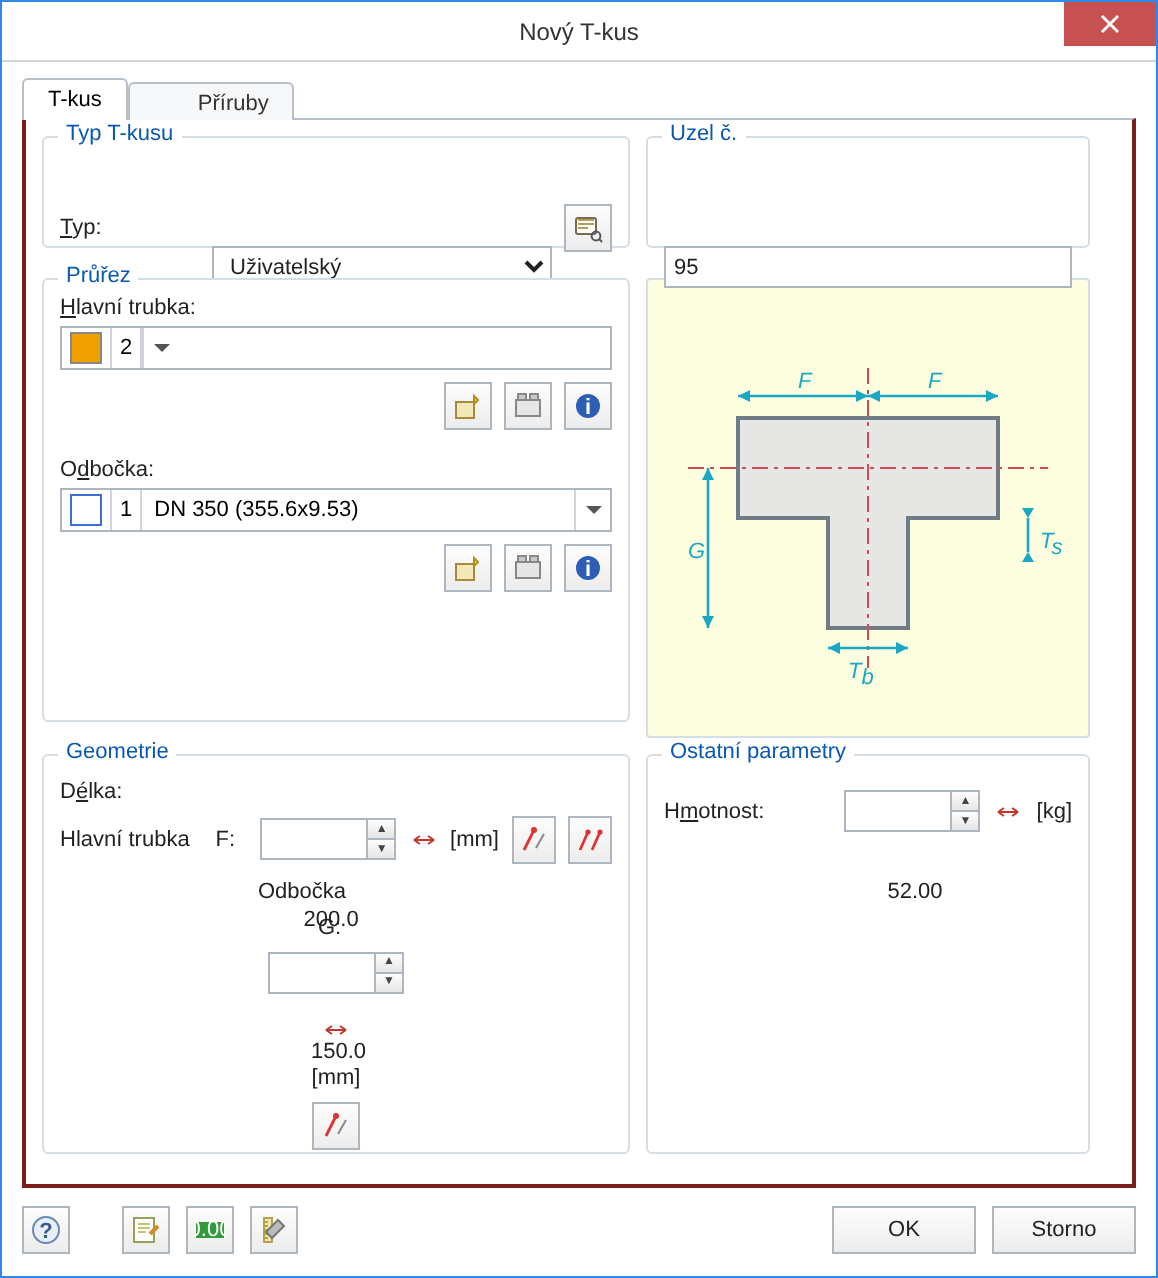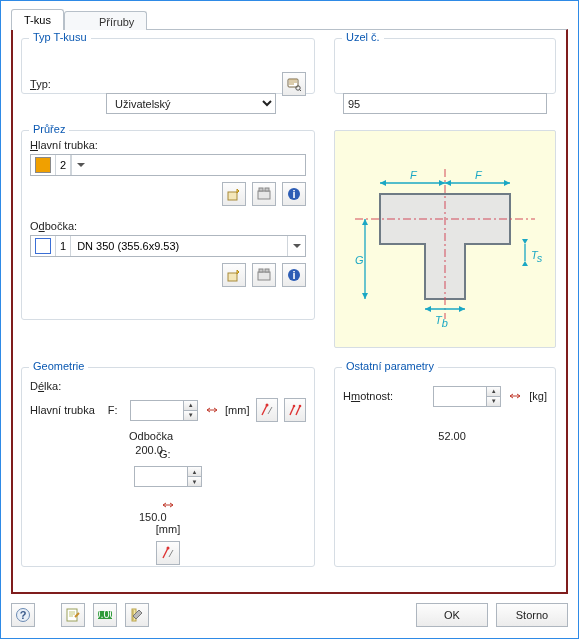--- a/index.html
+++ b/index.html
@@ -6,53 +6,61 @@
 body { margin: 0; background: #fff; }
 .window { width: 579px; height: 639px; border: 1px solid #2e8ae6; background: #fff; display: flex; flex-direction: column; }
 .titlebar { height: 30px; background: #fff; display: flex; align-items: center; justify-content: center; position: relative; border-bottom: 1px solid #d0d5da; }
 .titlebar .title { color: #333; font-size: 12px; }
 .titlebar .close { position: absolute; right: 0; top: 0; width: 46px; height: 22px; background: #c75050; color: #fff; display: flex; align-items: center; justify-content: center; font-size: 13px; cursor: pointer; }
 .body { flex: 1; padding: 8px 10px 6px 10px; display: flex; flex-direction: column; }
 .tabs { display: flex; gap: 0; }
 .tab { padding: 4px 12px 4px 12px; border: 1px solid #b7c0c9; border-bottom: none; background: #fff; border-top-left-radius: 3px; border-top-right-radius: 3px; cursor: pointer; position: relative; }
 .tab.active { background: #fff; z-index: 2; }
 .tab.inactive { background: #f6f8fa; color: #333; margin-top: 2px; padding-bottom: 2px; padding-left: 34px; }
-.tabpanel { border: 2px solid #7f1d1d; border-top: 1px solid #b7c0c9; margin-top: -1px; flex: 1; padding: 8px 23px 8px 8px; display: grid; grid-template-columns: 294px 1fr; grid-template-rows: auto auto auto; gap: 19px; background: #fff; }
+.tabpanel { border: 2px solid #7f1d1d; border-top: 1px solid #b7c0c9; margin-top: -1px; flex: 1; padding: 8px 23px 8px 8px; display: grid; grid-template-columns: 294px 1fr; grid-template-rows: auto auto auto; gap: 8px; background: #fff; }
 .group { border: 1px solid #d6dde4; border-radius: 3px; padding: 8px 8px 8px 8px; position: relative; background: #fff; }
 .group > .legend { position: absolute; top: -8px; left: 7px; background: #fff; padding: 0 4px; color: #0a58b2; font-size: 11px; }
 .row { display: flex; align-items: center; gap: 6px; }
 .lbl { color: #222; }
 .mn { text-decoration: underline; text-decoration-color: #222; }
 select, input[type=text] { border: 1px solid #aeb6bf; background: #fff; height: 21px; padding: 1px 4px; color: #222; margin-top: 40px; }
 select { appearance: auto; }
 .readonly { background: #f3f4f6; color: #333; }
 .iconbtn { width: 24px; height: 24px; border: 1px solid #aeb6bf; background: linear-gradient(#fdfdfd,#ececec); display: inline-flex; align-items: center; justify-content: center; cursor: pointer; overflow: hidden; }
 .iconrow { display: flex; gap: 6px; justify-content: flex-end; margin-top: 6px; }
 .swatch { width: 16px; height: 16px; border: 1px solid #888; display: inline-block; }
 .pipe-select { display: flex; align-items: stretch; border: 1px solid #aeb6bf; height: 22px; width: 100%; }
 .pipe-select .cell { border-right: 1px solid #cfd5db; display: flex; align-items: center; justify-content: center; padding: 0 4px; }
 .pipe-select .txt { flex: 1; display: flex; align-items: center; padding: 0 6px; }
 .pipe-select .dd { width: 18px; border-left: 1px solid #cfd5db; display: flex; align-items: center; justify-content: center; cursor: pointer; }
 .diagram { background: #fdfde0; border: 1px solid #d6dde4; border-radius: 2px; height: 100%; display: flex; align-items: center; justify-content: center; }
 .spin { display: inline-flex; align-items: stretch; border: 1px solid #aeb6bf; height: 21px; }
-.spin input { border: none; width: 52px; padding: 0 4px; height: 19px; outline: none; }
+.spin input { border: none; width: 52px; text-align: right; padding: 0 4px; height: 19px; outline: none; }
 .spin .btns { display: flex; flex-direction: column; width: 14px; }
 .spin .btns div { flex: 1; border-left: 1px solid #aeb6bf; background: linear-gradient(#fdfdfd,#e6e6e6); display: flex; align-items: center; justify-content: center; cursor: pointer; font-size: 6px; line-height: 1; color: #444; }
 .spin .btns div:first-child { border-bottom: 1px solid #aeb6bf; }
 .unit { color: #222; }
 .footer { height: 38px; border-top: 0; display: flex; align-items: center; padding: 0 10px 8px 10px; gap: 8px; }
 .footer .spacer { flex: 1; }
 .btn { min-width: 72px; height: 24px; border: 1px solid #aeb6bf; background: linear-gradient(#fdfdfd,#ececec); cursor: pointer; color: #222; }
 .arrow-down::after { content: ""; display: inline-block; border-left: 4px solid transparent; border-right: 4px solid transparent; border-top: 4px solid #555; }
 svg { display: block; }
 </style>
 </head>
 <body>
 
 <div class="window">
+  <div class="titlebar">
+    <span class="title">Nový T-kus</span>
+    <div class="close">
+      <svg width="10" height="10" viewBox="0 0 10 10">
+          <path d="M1 1 L9 9 M9 1 L1 9" stroke="#fff" stroke-width="1.4"></path>
+        </svg>
+    </div>
+  </div>
 
   <div class="body">
     <div class="tabs">
       <div class="tab active"><span>T-kus</span></div>
       <div class="tab inactive"><span>Příruby</span></div>
     </div>
 
     <div class="tabpanel">
 
       <div class="group" style="grid-column:1; grid-row:1; height:56px;">
@@ -73,21 +81,21 @@
         </div>
       </div>
 
       <div class="group" style="grid-column:2; grid-row:1; height:56px;">
         <div class="legend">Uzel č.</div>
         <div class="row" style="margin-top:6px;">
           <input type="text" class="readonly" readonly="" style="width: 100%;" value="95">
         </div>
       </div>
 
-      <div class="group" style="grid-column:1; grid-row:2; height:190px;">
+      <div class="group" style="grid-column:1; grid-row:2; height:222px;">
         <div class="legend">Průřez</div>
 
         <div style="">
           <div class="lbl"><span class="mn">H</span>lavní trubka:</div>
           <div class="pipe-select" style="margin-top:3px;">
             <div class="cell">
                 <span class="swatch" style="background:#f0a000;"></span>
               </div>
             <div class="cell">2</div>
             <div class="dd arrow-down"></div>

